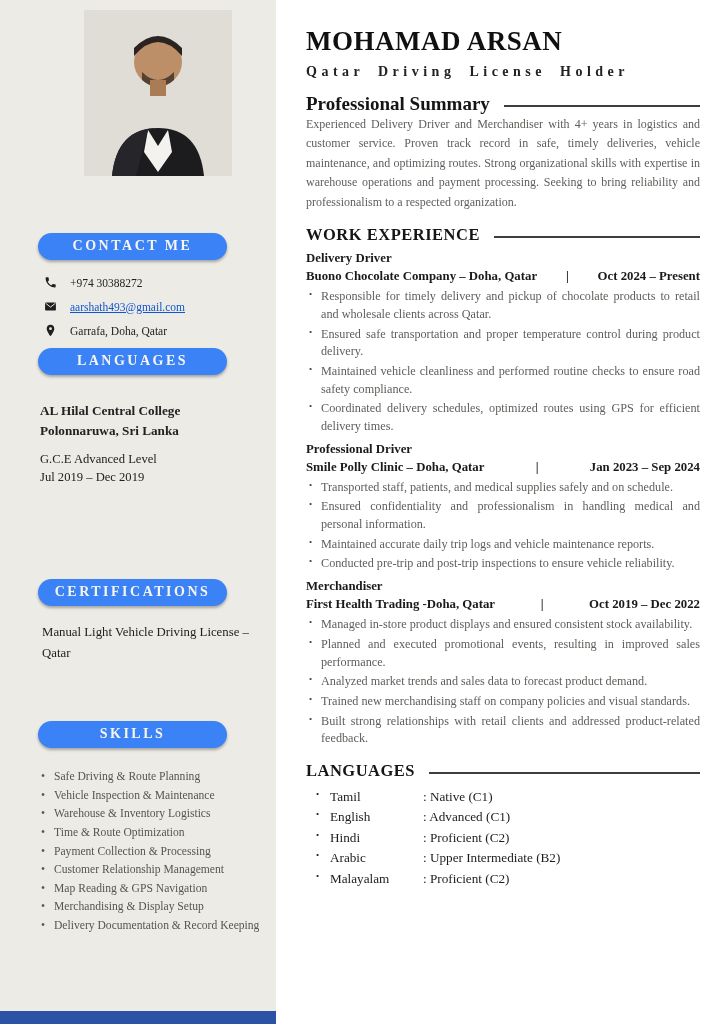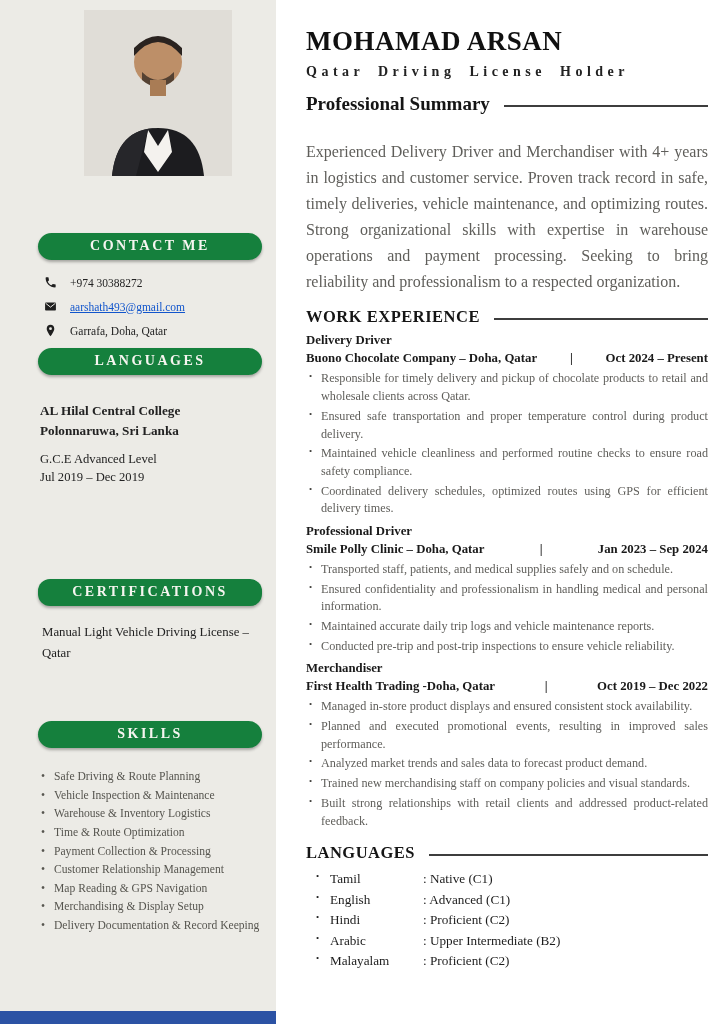--- a/index.html
+++ b/index.html
@@ -5,26 +5,26 @@
 <style>
   * { margin:0; padding:0; box-sizing:border-box; }
   html,body { width:724px; height:1024px; }
   body { font-family:"Liberation Serif", serif; background:#ffffff; color:#1d1d1d; }
   .page { position:relative; width:724px; height:1024px; display:flex; background:#fff; overflow:hidden; }
 
   
   .sidebar { position:relative; flex:0 0 276px; width:276px; height:100%; background:#ecebe6; }
   .photo { width:148px; height:166px; margin:10px 0 0 84px; background:#d9d6d0; overflow:hidden; }
   .photo svg { display:block; width:100%; height:100%; }
-  .pill { width:224px; margin-left:38px; background:#15803d; color:#f6f5f0; border-radius:17px;
+  .pill { width:189px; margin-left:38px; background:#3b82f6; color:#f6f5f0; border-radius:17px;
           text-align:center; font-weight:bold; font-size:14px; letter-spacing:2.5px;
           padding:5px 0 6px; box-shadow:0 2px 3px rgba(0,0,0,.3); }
   .pill-contact { margin-top:57px; }
   .pill-education { margin-top:10px; }
-  .pill-certifications { margin-top:92px;border-radius:12px; }
+  .pill-certifications { margin-top:92px; }
   .pill-skills { margin-top:58px; }
 
   .contact-list { margin:16px 14px 0 44px; }
   .contact-row { display:flex; align-items:center; gap:13px; margin-bottom:11px; font-size:11.5px; color:#222; }
   .cicon { width:13px; height:13px; flex:0 0 13px; display:inline-flex; }
   .cicon svg { width:13px; height:13px; }
   .email-link { color:#1155cc; text-decoration:underline; cursor:pointer; }
 
   .edu { margin:26px 16px 0 40px; font-size:12.6px; color:#222; }
   .edu-bold { font-weight:bold; font-size:13.2px; line-height:1.5; }
@@ -33,32 +33,32 @@
 
   .cert { margin:16px 20px 0 42px; font-size:12.8px; line-height:1.6; color:#222; }
 
   .skills { margin:20px 16px 0 40px; list-style:none; }
   .skills li { position:relative; padding-left:14px; font-size:11.6px; color:#56554f; line-height:1.6; }
   .skills li::before { content:"•"; position:absolute; left:1px; top:0; color:#56554f; }
 
   .bottom-bar { position:absolute; bottom:0; left:0; width:100%; height:13px; background:#2b52a4; }
 
   
-  .main { flex:1; padding:26px 16px 0 30px; background:#fff; }
+  .main { flex:1; padding:26px 24px 0 30px; background:#fff; }
   .name { font-size:27px; letter-spacing:0.5px; color:#101010; font-weight:bold; line-height:1.15; }
   .subtitle { margin-top:7px; font-size:14px; font-weight:bold; letter-spacing:4.5px; word-spacing:6px; color:#222; }
 
   .sec-head { display:flex; align-items:center; margin-top:13px; }
   .sec-head .htext { font-weight:bold; color:#151515; white-space:nowrap; }
   .sec-head.big .htext { font-size:19px; }
   .sec-head.caps .htext { font-size:16.5px; letter-spacing:0.5px; }
   .rule { flex:1; height:0; border-top:2.5px solid #3d3d3d; margin-left:14px; margin-top:4px; }
   .rule.thin { border-top-width:2px; }
 
-  .summary { margin-top:24px; font-size:16px; color:#5f5e5a; line-height:1.62; text-align:justify; }
+  .summary { margin-top:0; font-size:12px; color:#5f5e5a; line-height:1.62; text-align:justify; }
 
   .job-title { margin-top:6px; font-size:12.8px; font-weight:bold; color:#1a1a1a; }
   .job-line { display:flex; justify-content:space-between; align-items:center; margin-top:3px;
               font-size:12.8px; font-weight:bold; color:#1a1a1a; }
   .job-line .pipe { padding:0 10px; }
 
   .bullets { list-style:none; margin-top:4px; }
   .bullets li { position:relative; padding-left:15px; font-size:12.2px; color:#5f5e5a;
                 line-height:1.45; text-align:justify; margin-bottom:2px; }
   .bullets li::before { content:"•"; position:absolute; left:3px; top:0; font-size:9px; color:#44433f; }

